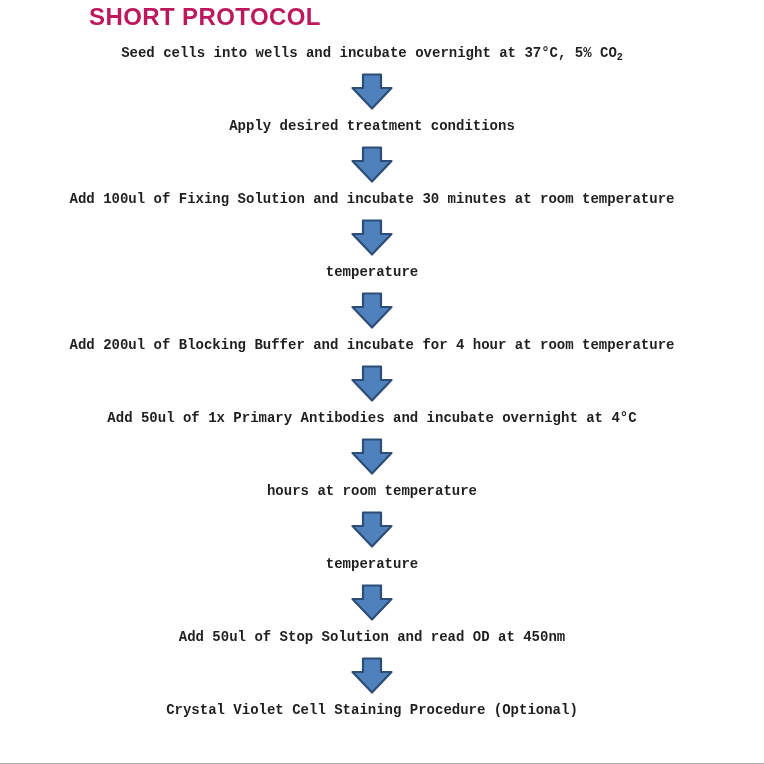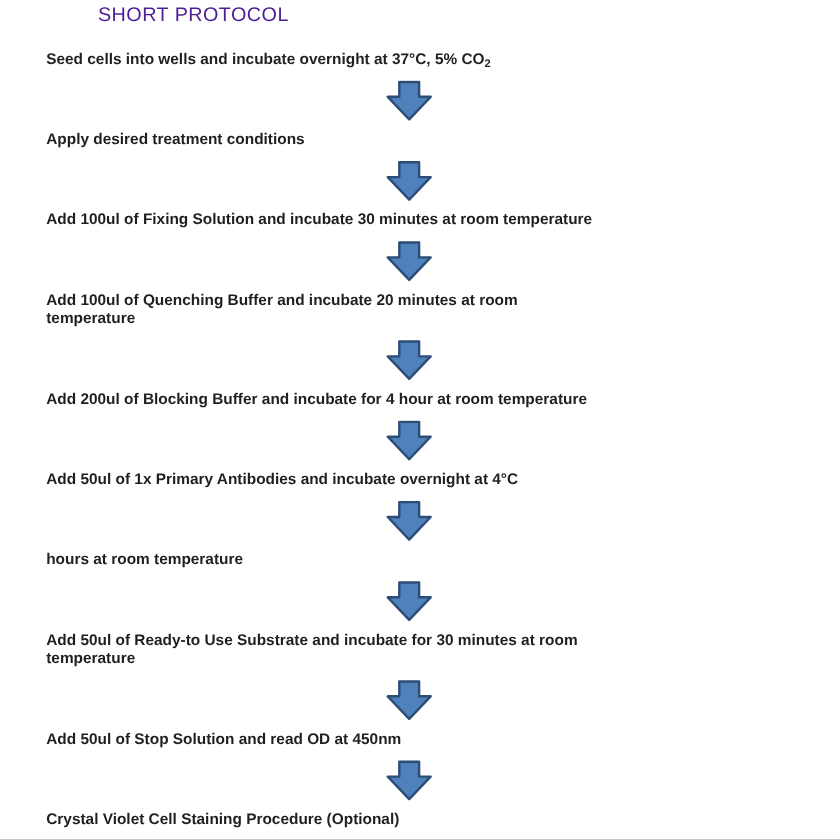--- a/index.html
+++ b/index.html
@@ -8,42 +8,44 @@
     width: 764px;
     height: 764px;
     background: #ffffff;
     overflow: hidden;
     font-family: "Liberation Sans", sans-serif;
   }
   .title {
     position: absolute;
     left: 89px;
     top: 3px;
-    font-size: 18px;
-    font-weight: normal;
+    font-size: 24px;
+    font-weight: bold;
     letter-spacing: 0.4px;
-    color: #4c1d95;
+    color: #be185d;
     white-space: nowrap;
   }
   .flow {
     position: absolute;
     left: 42px;
     top: 0;
     width: 660px;
     padding-top: 45px;
     display: flex;
     flex-direction: column;
     align-items: center;
   }
   .step {
     width: 100%;
+    text-align: center;
     font-size: 14px;
     font-weight: bold;
     line-height: 17px;
     color: #1f1f1f;
+    font-family: Liberation Mono, monospace;
   }
   .step .line { min-height: 0; }
   .sub {
     font-size: 0.72em;
     vertical-align: -0.28em;
     line-height: 0;
   }
   .arrow {
     flex: 0 0 auto;
     margin: 11px 0 8px 0;
@@ -89,21 +91,20 @@
     <div class="step">
       <div class="line">Add 100ul of Fixing Solution and incubate 30 minutes at room temperature</div>
       <div class="line"></div>
     </div>
 
     <svg class="arrow" width="44" height="37" viewBox="0 0 44 37">
       <polygon points="13,1.5 31,1.5 31,15 41.5,15 22,35.5 2.5,15 13,15" stroke-width="2.2" stroke-linejoin="round" fill="#4f81bd" stroke="#2d4d76"></polygon>
     </svg>
 
     <div class="step">
-      <div class="line">Add 100ul of Quenching Buffer and incubate 20 minutes at room</div>
       <div class="line">temperature</div>
     </div>
 
     <svg class="arrow" width="44" height="37" viewBox="0 0 44 37">
       <polygon points="13,1.5 31,1.5 31,15 41.5,15 22,35.5 2.5,15 13,15" stroke-width="2.2" stroke-linejoin="round" fill="#4f81bd" stroke="#2d4d76"></polygon>
     </svg>
 
     <div class="step">
       <div class="line">Add 200ul of Blocking Buffer and incubate for 4 hour at room temperature</div>
       <div class="line"></div>
@@ -124,21 +125,20 @@
 
     <div class="step">
       <div class="line">hours at room temperature</div>
     </div>
 
     <svg class="arrow" width="44" height="37" viewBox="0 0 44 37">
       <polygon points="13,1.5 31,1.5 31,15 41.5,15 22,35.5 2.5,15 13,15" stroke-width="2.2" stroke-linejoin="round" fill="#4f81bd" stroke="#2d4d76"></polygon>
     </svg>
 
     <div class="step">
-      <div class="line">Add 50ul of Ready-to Use Substrate and incubate for 30 minutes at room</div>
       <div class="line">temperature</div>
     </div>
 
     <svg class="arrow" width="44" height="37" viewBox="0 0 44 37">
       <polygon points="13,1.5 31,1.5 31,15 41.5,15 22,35.5 2.5,15 13,15" stroke-width="2.2" stroke-linejoin="round" fill="#4f81bd" stroke="#2d4d76"></polygon>
     </svg>
 
     <div class="step">
       <div class="line">Add 50ul of Stop Solution and read OD at 450nm</div>
       <div class="line"></div>

